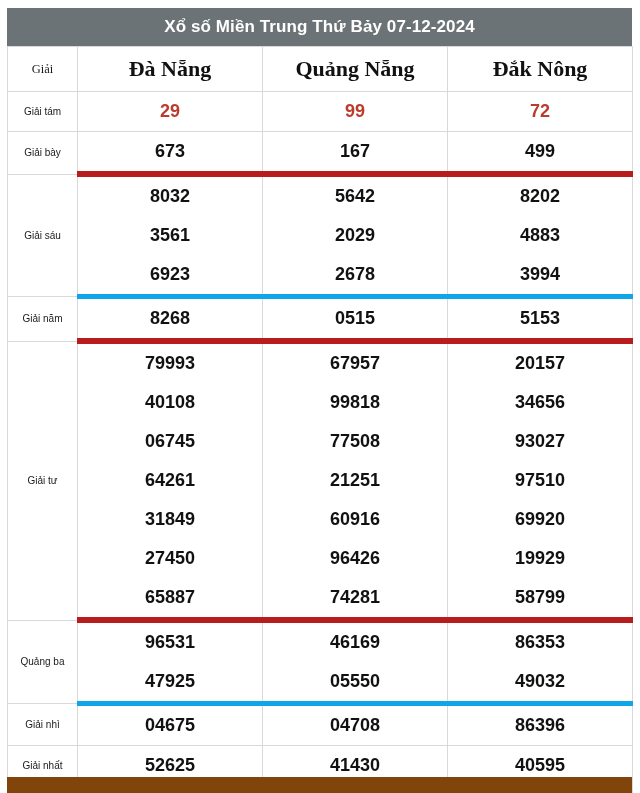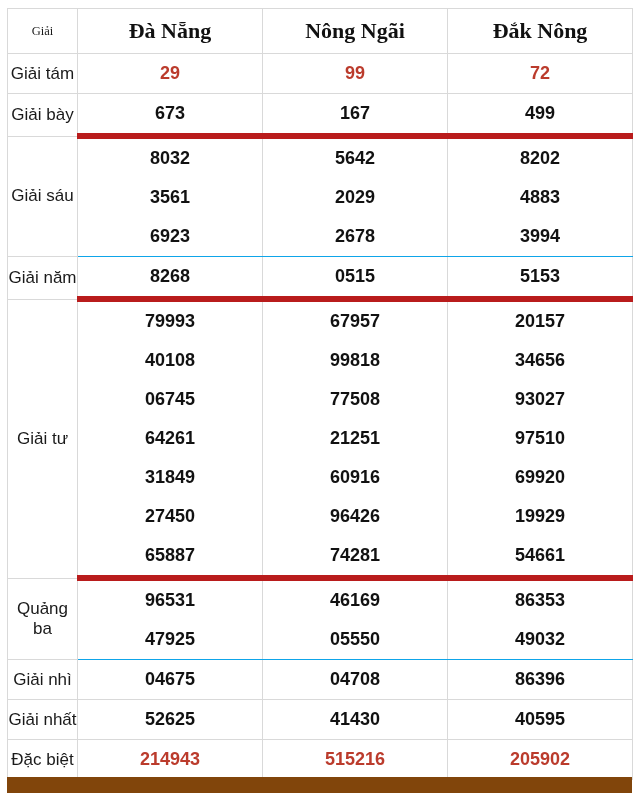--- a/index.html
+++ b/index.html
@@ -73,21 +73,21 @@
     color: #1a1a1a;
   }
   .hdr-prov {
     font-size: 22px;
     font-weight: bold;
     color: #111111;
   }
 
   
   .prize-label {
-    font-size: 17px;
+    font-size: 10px;
     font-weight: normal;
     color: #1a1a1a;
   }
 
   
   .num {
     font-size: 18px;
     font-weight: bold;
     color: #111111;
     height: 39px;
@@ -102,53 +102,54 @@
   tr.grp td.num {
     border-top: none;
     border-bottom: none;
   }
   tr.grp-first td.num {
     border-top: 6px solid #b91c1c;
     border-bottom: none;
   }
   tr.grp-last td.num {
     border-top: none;
-    border-bottom: 1px solid #0ea5e9;
+    border-bottom: 5px solid #0ea5e9;
   }
 
   
   .bottom-bar {
     position: absolute;
     left: 7px;
     top: 777px;
     width: 625px;
     height: 16px;
     background: #81450b;
   }
 </style>
 </head>
 <body>
 
 <div class="page">
 
   <div class="lottery-wrap">
 
+    <div class="title-bar">Xổ số Miền Trung Thứ Bảy 07-12-2024</div>
 
     <table class="lottery">
       <colgroup>
         <col class="c-label">
         <col class="c-prov">
         <col class="c-prov">
         <col class="c-prov">
       </colgroup>
       <thead>
         <tr class="hdr-row">
           <th class="hdr-label">Giải</th>
           <th class="hdr-prov">Đà Nẵng</th>
-          <th class="hdr-prov">Nông Ngãi</th>
+          <th class="hdr-prov">Quảng Nẵng</th>
           <th class="hdr-prov">Đắk Nông</th>
         </tr>
       </thead>
       <tbody>
           <tr>
             <td class="prize-label" rowspan="1">Giải tám</td>
             <td class="num eight">29</td>
             <td class="num eight">99</td>
             <td class="num eight">72</td>
           </tr>
@@ -207,21 +208,21 @@
             <td class="num">69920</td>
           </tr>
           <tr class="grp">
             <td class="num">27450</td>
             <td class="num">96426</td>
             <td class="num">19929</td>
           </tr>
           <tr class="grp-last">
             <td class="num">65887</td>
             <td class="num">74281</td>
-            <td class="num">54661</td>
+            <td class="num">58799</td>
           </tr>
           <tr class="grp-first">
             <td class="prize-label" rowspan="2">Quảng ba</td>
             <td class="num">96531</td>
             <td class="num">46169</td>
             <td class="num">86353</td>
           </tr>
           <tr class="grp-last">
             <td class="num">47925</td>
             <td class="num">05550</td>

